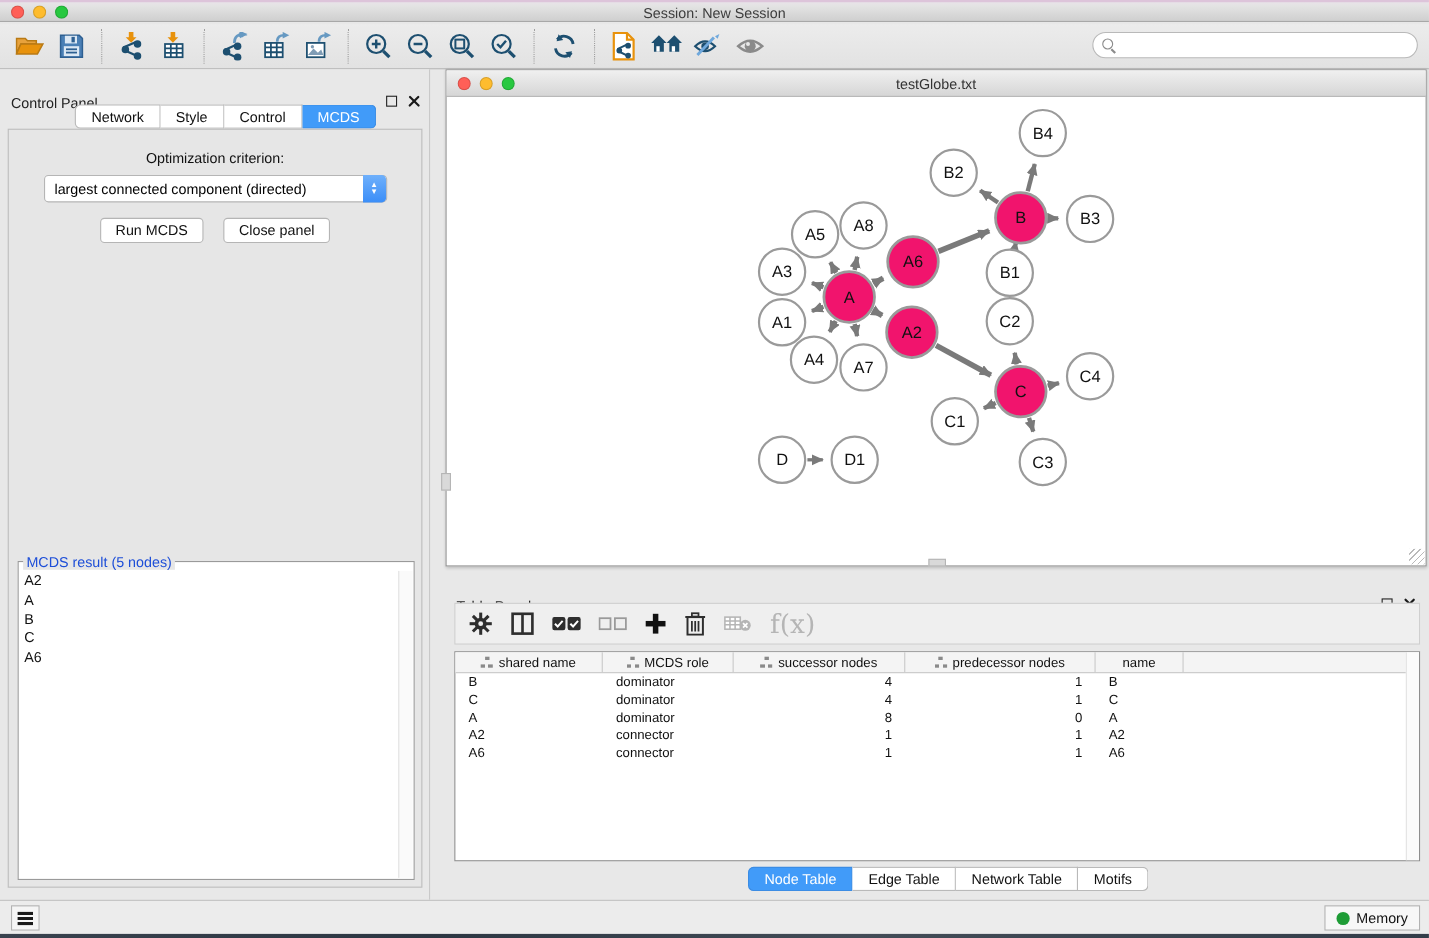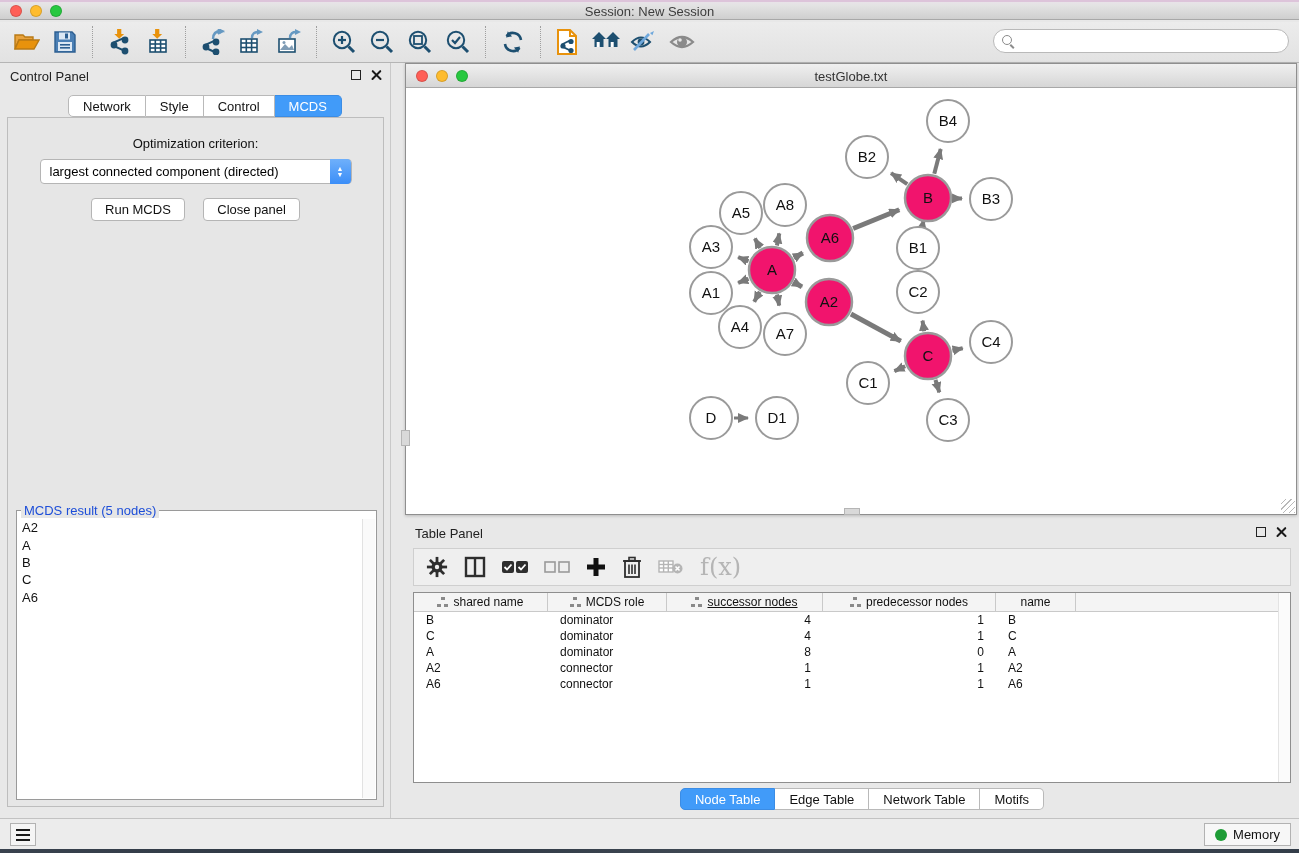--- a/index.html
+++ b/index.html
@@ -25,21 +25,21 @@
   .tsep { width:1px; height:32px; border-left:1px dotted #9f9f9f; margin:0 8px; }
   .searchbox { position:absolute; right:10px; top:7px; width:296px; height:24px; background:#fff;
     border:1px solid #b9b9b9; border-radius:12px; display:flex; align-items:center; padding-left:8px; }
   .mag { position:relative; width:13px; height:13px; }
   .mag::before { content:""; position:absolute; left:0; top:0; width:8px; height:8px; border:1.5px solid #8b8b8b; border-radius:50%; }
   .mag::after { content:""; position:absolute; left:9px; top:9px; width:5px; height:1.5px; background:#8b8b8b; transform:rotate(45deg); transform-origin:0 0; }
   .searchbox input { border:none; outline:none; flex:1; font-size:12px; background:transparent; margin-left:5px; }
 
   
   #controlpanel { left:0; top:63px; width:391px; height:755px; background:#e8e8e8; border-right:1px solid #c9c9c9; }
-  .panelhead { position:relative; height:26px; }
+  .panelhead { position:relative; height:26px;margin-top:17px; }
   .panelhead .ptitle { position:absolute; left:10px; top:6px; font-size:13px; color:#222; }
   .phicons { position:absolute; right:8px; top:6px; display:flex; gap:10px; align-items:center; }
   .float-ic { width:10px; height:10px; border:1.6px solid #222; }
   .close-ic { position:relative; width:11px; height:11px; }
   .close-ic::before,.close-ic::after { content:""; position:absolute; left:-1px; top:4.5px; width:13px; height:2.4px; background:#1a1a1a; border-radius:1px; }
   .close-ic::before{ transform:rotate(45deg);} .close-ic::after{ transform:rotate(-45deg);}
 
   .seg { display:inline-flex;padding-left:20px; }
   .seg .tab { height:22px; padding:0 14px; background:#fff; border:1px solid #b9b9b9; border-left:none;
     font-size:13px; color:#111; display:flex; align-items:center; }
@@ -490,21 +490,21 @@
   <div id="tp-table">
     <div id="tp-head">
         <div class="th" style="width: 134px;">
           <span class="tree-ic"></span>
           <span>shared name</span>
         </div>
         <div class="th" style="width: 119px;">
           <span class="tree-ic"></span>
           <span>MCDS role</span>
         </div>
-        <div class="th" style="width: 156px; text-decoration: underline;">
+        <div class="th" style="width: 156px;">
           <span class="tree-ic"></span>
           <span>successor nodes</span>
         </div>
         <div class="th" style="width: 173px;">
           <span class="tree-ic"></span>
           <span>predecessor nodes</span>
         </div>
         <div class="th" style="width: 80px;">
           <span>name</span>
         </div>

